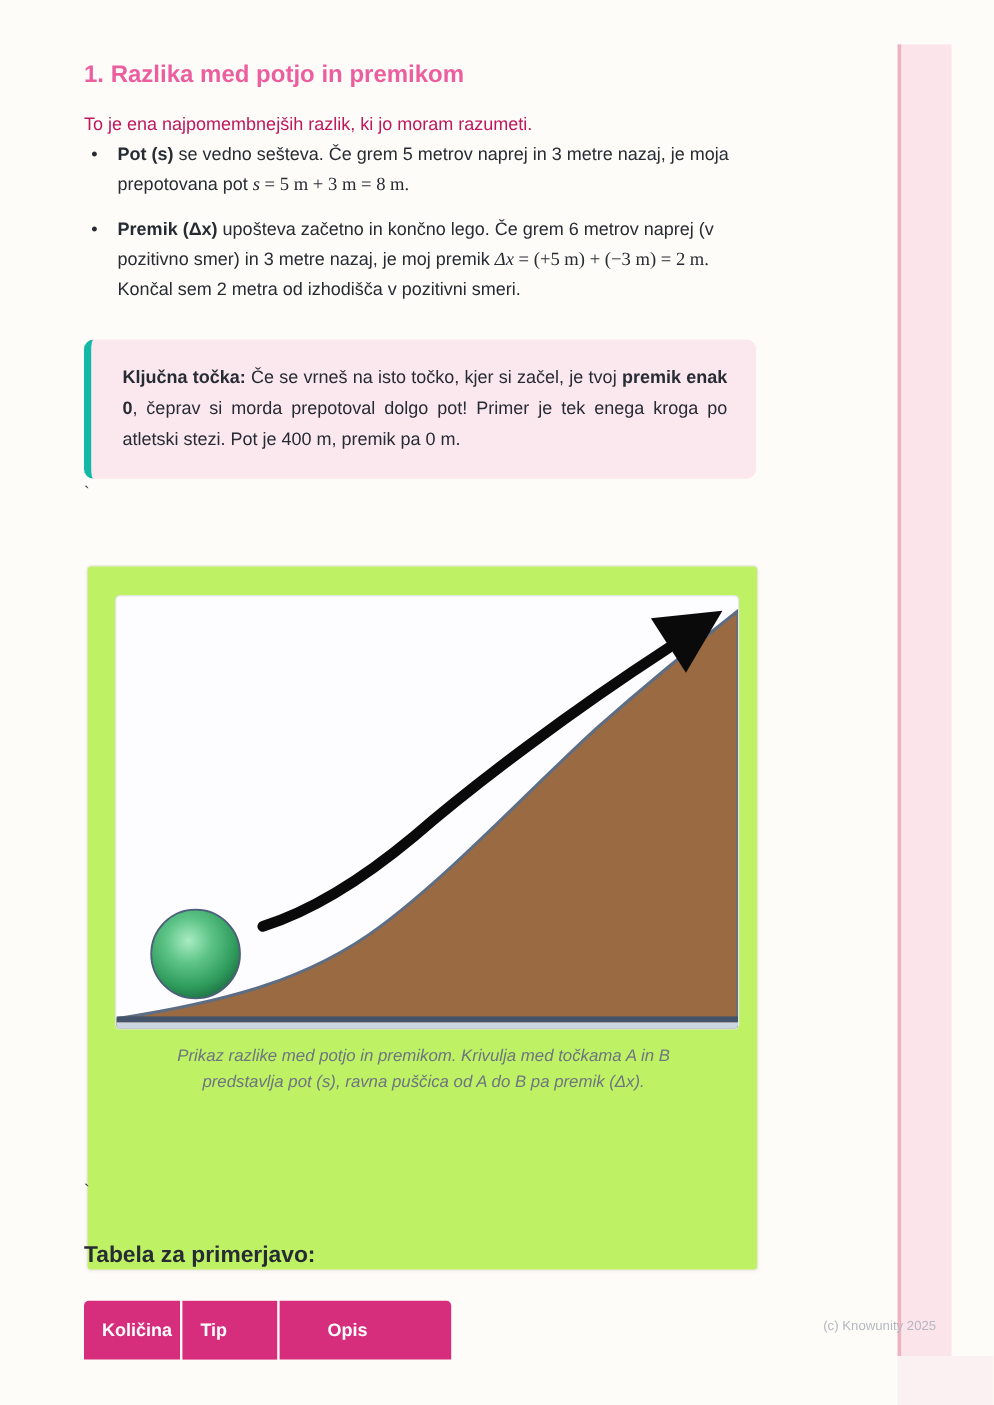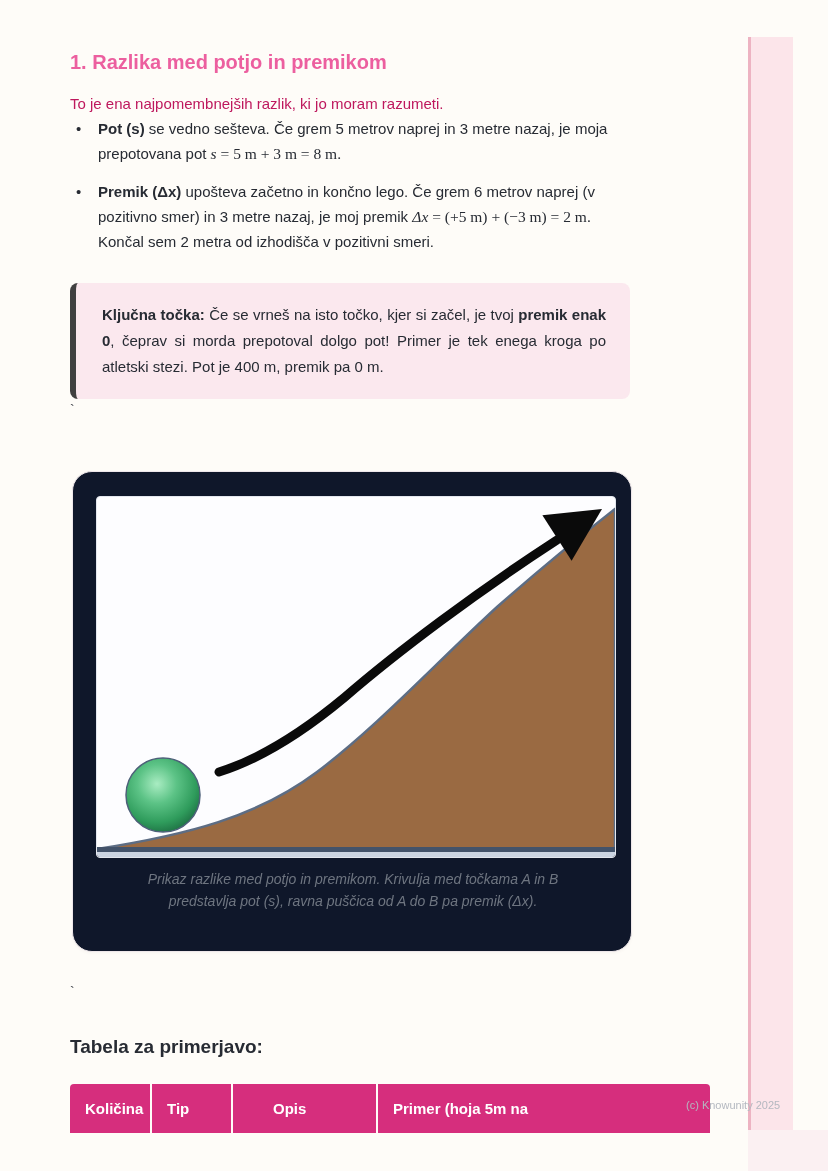--- a/index.html
+++ b/index.html
@@ -23,46 +23,46 @@
     font-size:15px;line-height:25px;
   }
   .bullet-item{display:flex;margin-bottom:13px;}
   .bullet-dot{width:22px;flex:0 0 22px;text-align:left;padding-left:6px;font-size:15px;}
   .bullet-text{flex:1;}
   .b{font-weight:700;}
   .math{font-family:Liberation Serif, serif;font-size:15.5px;}
   .math-var{font-style:italic;}
   .callout{
     left:70px;top:283px;width:560px;box-sizing:border-box;
-    background:#fbe8ee;border-left:6px solid #404040;border-radius:8px;
+    background:#fbe8ee;border-left:6px solid #14b8a6;border-radius:8px;
     padding:19px 24px 19px 26px;
     font-size:15px;line-height:26px;text-align:justify;
   }
   .stray-tick{
     font-size:14px;color:#3a3f47;width:20px;
   }
   .figure-card{
-    left:72px;top:471px;width:560px;height:481px;box-sizing:border-box;
-    background:#0f172a;border:1px solid #eee7ea;border-radius:20px;
+    left:72px;top:471px;width:560px;height:588px;box-sizing:border-box;
+    background:#bef264;border:1px solid #eee7ea;border-radius:4px;
     box-shadow:0 1px 3px rgba(120,90,100,0.05);
   }
   .figure-drawing-wrap{
     position:absolute;left:23px;top:24px;width:518px;height:360px;
     background:#fdfdff;border:1px solid #e3e7ee;border-radius:4px;overflow:hidden;
   }
   .figure-caption{
     position:absolute;left:40px;top:396px;width:480px;
     font-size:14px;line-height:22px;font-style:italic;color:#6e7580;text-align:center;
   }
   .table-heading{
     left:70px;top:1036px;width:400px;
     font-size:19px;font-weight:700;
   }
   .cmp-table{
-    left:70px;top:1084px;width:640px;height:49px;
+    left:70px;top:1084px;width:563px;height:49px;
     display:flex;gap:2px;
   }
   .cmp-cell{
     background:#d62e7d;color:#ffffff;
     font-size:15px;font-weight:700;
     display:flex;align-items:center;
     padding-left:15px;box-sizing:border-box;
   }
   .cmp-cell:first-child{border-radius:4px 0 0 0;}
   .cmp-cell:last-child{border-radius:0 4px 0 0;}
@@ -127,19 +127,18 @@
 </div>
 
 <div class="abs stray-tick" style="left:70px;top:984px;">`</div>
 
 <div class="abs table-heading">Tabela za primerjavo:</div>
 
 <div class="abs cmp-table">
   <div class="cmp-cell c1">Količina</div>
   <div class="cmp-cell c2">Tip</div>
   <div class="cmp-cell c3">Opis</div>
-  <div class="cmp-cell c4">Primer (hoja 5m na</div>
 </div>
 
 <div class="abs side-strip"></div>
 <div class="abs bottom-right-tint"></div>
 
 <div class="abs watermark">(c) Knowunity 2025</div>
 
 </body></html>

